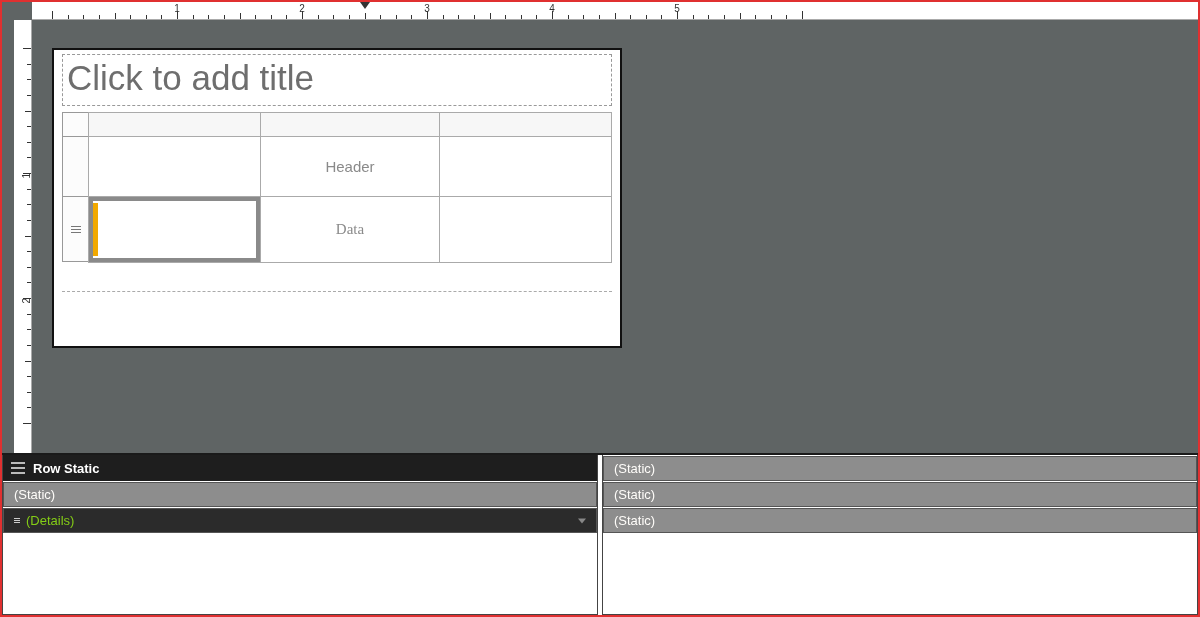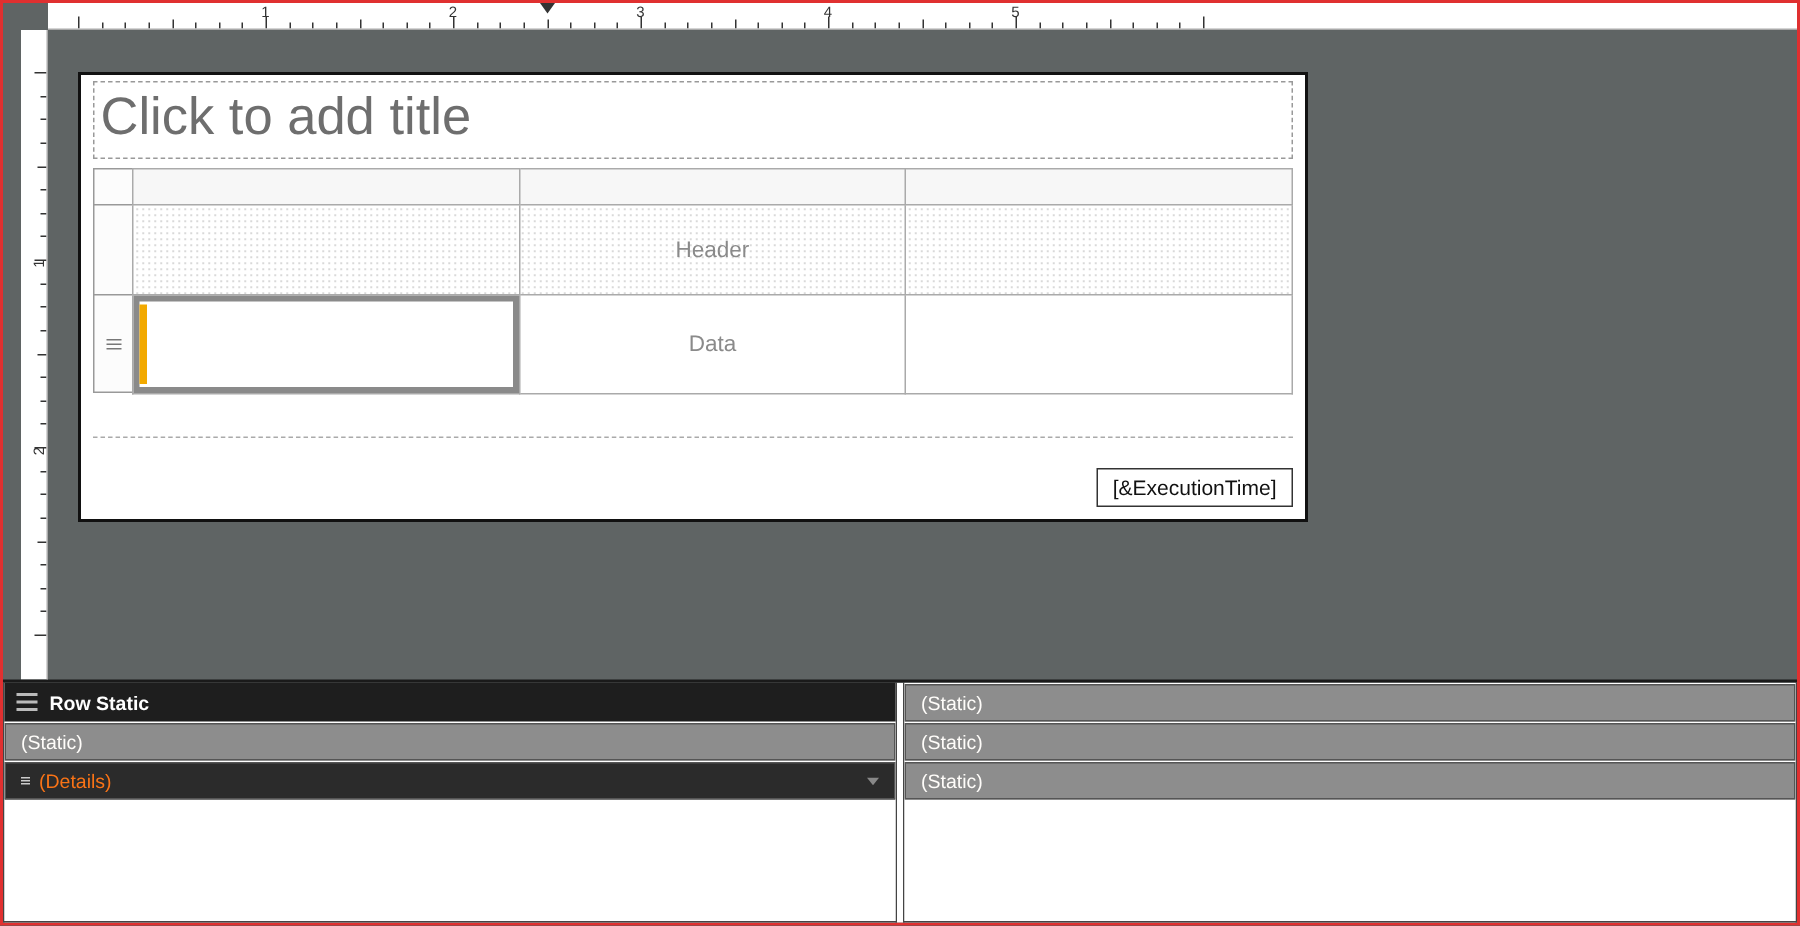--- a/index.html
+++ b/index.html
@@ -17,58 +17,58 @@
   .tick.major { height: 8px; }
   .tick-label { position: absolute; bottom: 5px; font-size: 10px; color: #333; transform: translateX(-50%); }
   .ruler-caret { position:absolute; top:0; width:0; height:0; border-left:5px solid transparent; border-right:5px solid transparent; border-top:7px solid #333; transform:translateX(-50%); }
 
   .ruler-v { position: absolute; top: 18px; left: 12px; width: 18px; bottom: 0; background: #fff; border-right: 1px solid #aaa; overflow: hidden; }
   .ruler-v-inner { position: relative; width:100%; margin-top: 28px; }
   .vtick { position:absolute; right:0; height:1px; background:#333; }
   .vtick.minor{ width:4px; } .vtick.mid{ width:6px; } .vtick.major{ width:8px; }
   .vtick-label { position:absolute; right:4px; font-size:10px; color:#333; transform: translateY(-50%) rotate(-90deg); transform-origin: right center; }
 
-  .report-page { position: absolute; top: 46px; left: 50px; width: 820px; height: 300px; background: #fff; border: 2px solid #111; }
+  .report-page { position: absolute; top: 46px; left: 50px; width: 570px; height: 300px; background: #fff; border: 2px solid #111; }
 
   .title-box { margin: 4px 8px 0 8px; height: 52px; border: 1px dashed #999; color: #6e6e6e; font-size: 35px; font-weight: 300; padding-left: 4px; line-height: 46px; cursor: text; }
 
   .tablix-wrap { margin: 6px 8px 0 8px; display:flex; }
   .rowhandle-col { display:flex; flex-direction:column; width:26px; }
   .rowhandle { border:1px solid #999; border-right:none; background:#fcfcfc; display:flex; align-items:center; justify-content:center; }
   .rowhandle.top { height:24px; border-bottom:none; }
   .rowhandle.header { height:60px; border-bottom:none; }
   .rowhandle.data { height:66px; }
   .rowhandle .hamburger { display:flex; flex-direction:column; gap:2px; }
   .rowhandle .hamburger span{ width:10px; height:1px; background:#777; display:block; }
 
   .tablix { border-collapse: collapse; flex:1; table-layout:fixed; }
   .tablix td { border:1px solid #aaa; background:#fff; font-size:15px; color:#8a8a8a; text-align:center; vertical-align:middle; }
   .tablix .colhead td { height:24px; background:#f7f7f7; }
   .tablix .hatched td { height:60px; background-image: radial-gradient(#d9d9d9 0.6px, transparent 0.6px); background-size:4px 4px; }
-  .tablix .datatr td { height:66px; }
+  .tablix .datatr td { height:66px;font-family:Liberation Serif, serif; }
   .tablix td.selected { position:relative; background:#fff; }
   .tablix td.selected .sel-border { position:absolute; inset:0; border:4px solid #8a8a8a; pointer-events:none; }
   .tablix td.selected .sel-mark { position:absolute; left:4px; top:6px; bottom:6px; width:5px; background:#f2a900; }
 
   .body-bottom-dash { margin:28px 8px 0 8px; height:0; border-top:1px dashed #aaa; }
 
   .exec-time { position:absolute; right:8px; bottom:8px; border:1px solid #333; background:#fff; color:#111; font-size:14px; padding:4px 10px; }
 
   .groups-pane { height: 160px; background:#fff; display:flex; gap:4px; padding:0; }
   .group-col { flex:1; display:flex; flex-direction:column; border:1px solid #444; border-top:none; }
   .group-header { background:#1e1e1e; height:26px; display:flex; align-items:center; gap:8px; padding:0 8px; color:#fff; font-size:13px; font-weight:600; position:relative; }
   .group-header .gh-icon { width:14px; height:12px; display:inline-block; }
   .gh-icon-rows { background: linear-gradient(#bbb,#bbb) 0 0/100% 2px no-repeat, linear-gradient(#bbb,#bbb) 0 5px/100% 2px no-repeat, linear-gradient(#bbb,#bbb) 0 10px/100% 2px no-repeat; }
   .gh-icon-cols { background: linear-gradient(#bbb,#bbb) 0 0/2px 100% no-repeat, linear-gradient(#bbb,#bbb) 6px 0/2px 100% no-repeat, linear-gradient(#bbb,#bbb) 12px 0/2px 100% no-repeat; }
   .gh-caret { position:absolute; right:8px; top:50%; transform:translateY(-50%); width:0;height:0;border-left:4px solid transparent;border-right:4px solid transparent;border-top:5px solid #bbb; }
 
   .group-list { flex:1; background:#fff; overflow:auto; }
   .group-item { height:25px; border:1px solid #555; margin:1px 0; display:flex; align-items:center; font-size:13px; padding:0 10px; gap:6px; cursor:default; }
   .group-item.light { background:#8d8d8d; color:#fffdfa; }
-  .group-item.dark  { background:#2b2b2b; color:#f97316; position:relative; }
+  .group-item.dark  { background:#2b2b2b; color:#84cc16; position:relative; }
   .group-item .mini-ham { display:flex; flex-direction:column; gap:1px; }
   .group-item .mini-ham span{ width:6px;height:1px;background:#ccc;display:block; }
   .group-item.dark::after { content:""; position:absolute; right:10px; top:50%; transform:translateY(-50%); width:0;height:0;border-left:4px solid transparent;border-right:4px solid transparent;border-top:5px solid #888; }
 </style>
 </head>
 <body>
 
 <div class="outer">
 
   <div class="design-area">
@@ -200,21 +200,20 @@
             </td>
             <td>Data</td>
             <td></td>
           </tr>
         </tbody>
           </table>
       </div>
 
       <div class="body-bottom-dash"></div>
 
-      <div class="exec-time">[&amp;ExecutionTime]</div>
 
     </div>
   </div>
 
   <div class="groups-pane">
 
     <div class="group-col">
       <div class="group-header">
         <span class="gh-icon gh-icon-rows"></span>
         <span>Row Static</span>

